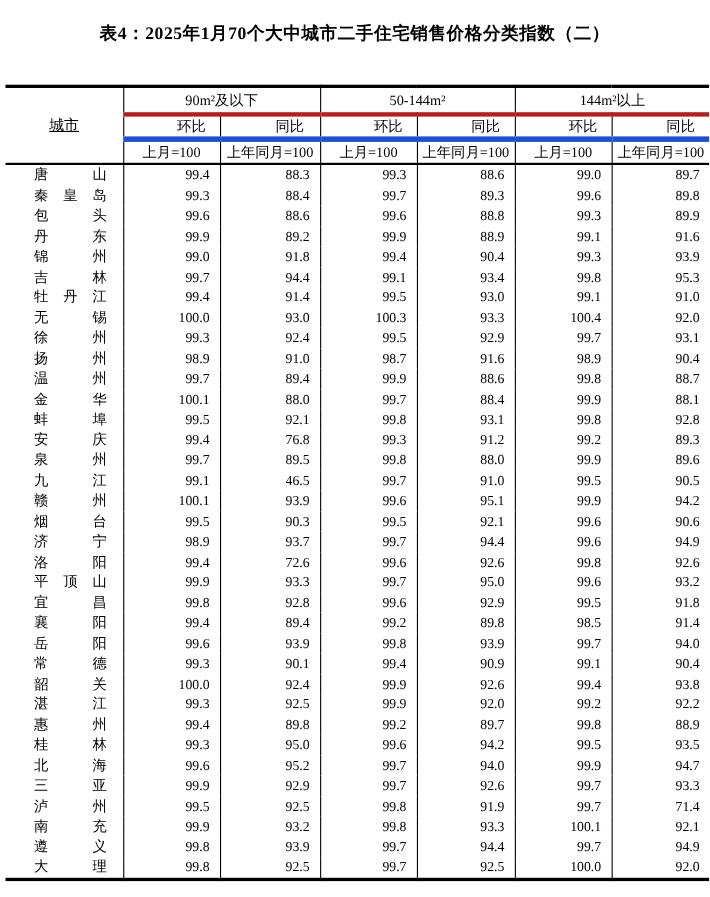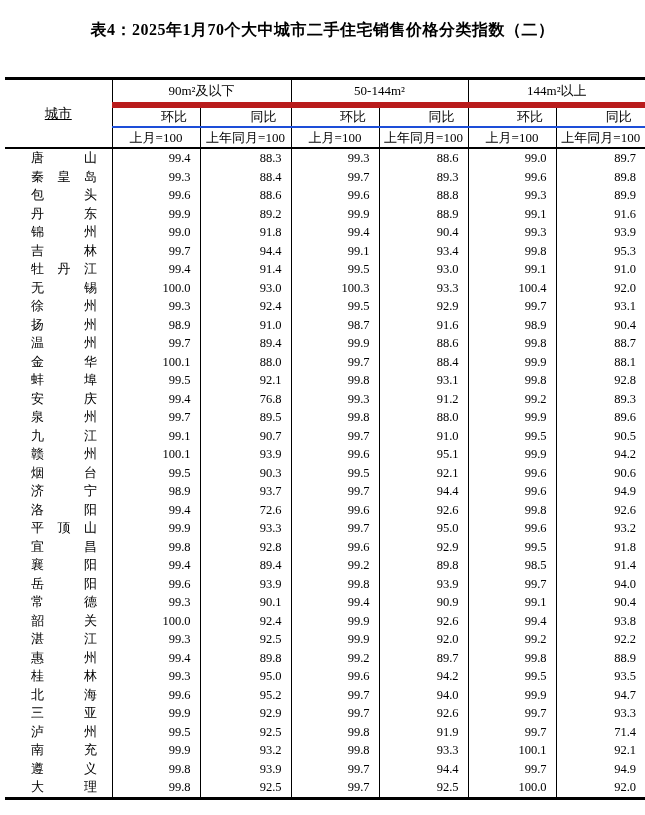--- a/index.html
+++ b/index.html
@@ -38,26 +38,26 @@
   }
   th {
     font-weight: normal;
     font-size: 13px;
     text-align: center;
     padding: 0;
   }
   th.group {
     height: 22px;
     border-left: 1px solid #000;
-    border-bottom: 6px solid #b91c1c;
+    border-bottom: 4px solid #b91c1c;
   }
   th.sub {
     height: 18px;
     border-left: 1px solid #000;
-    border-bottom: 2px solid #1d4ed8;
+    border-bottom: 5px solid #1d4ed8;
     padding-left: 36px;
   }
   th.base {
     height: 19px;
     border-left: 1px solid #000;
   }
   th.corner {
     border-right: 1px solid #000;
     font-size: 13.5px;
     text-decoration: underline;
@@ -310,21 +310,21 @@
           <td class="num">88.0</td>
           <td class="num">99.9</td>
           <td class="num">89.6</td>
         </tr>
         <tr>
           <td class="city"><span class="just">
               <i>九</i>
               <i>江</i>
             </span></td>
           <td class="num">99.1</td>
-          <td class="num">90.7</td>
+          <td class="num">46.5</td>
           <td class="num">99.7</td>
           <td class="num">91.0</td>
           <td class="num">99.5</td>
           <td class="num">90.5</td>
         </tr>
         <tr>
           <td class="city"><span class="just">
               <i>赣</i>
               <i>州</i>
             </span></td>

